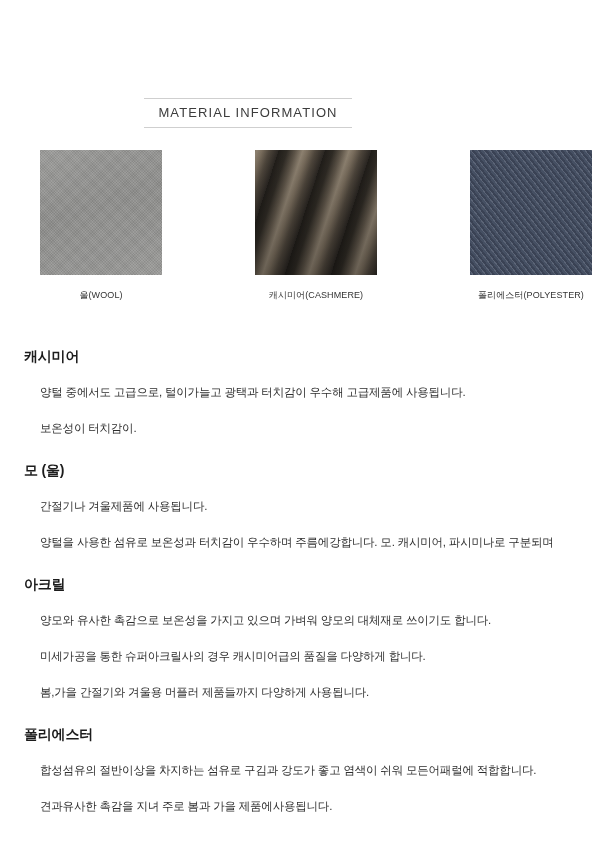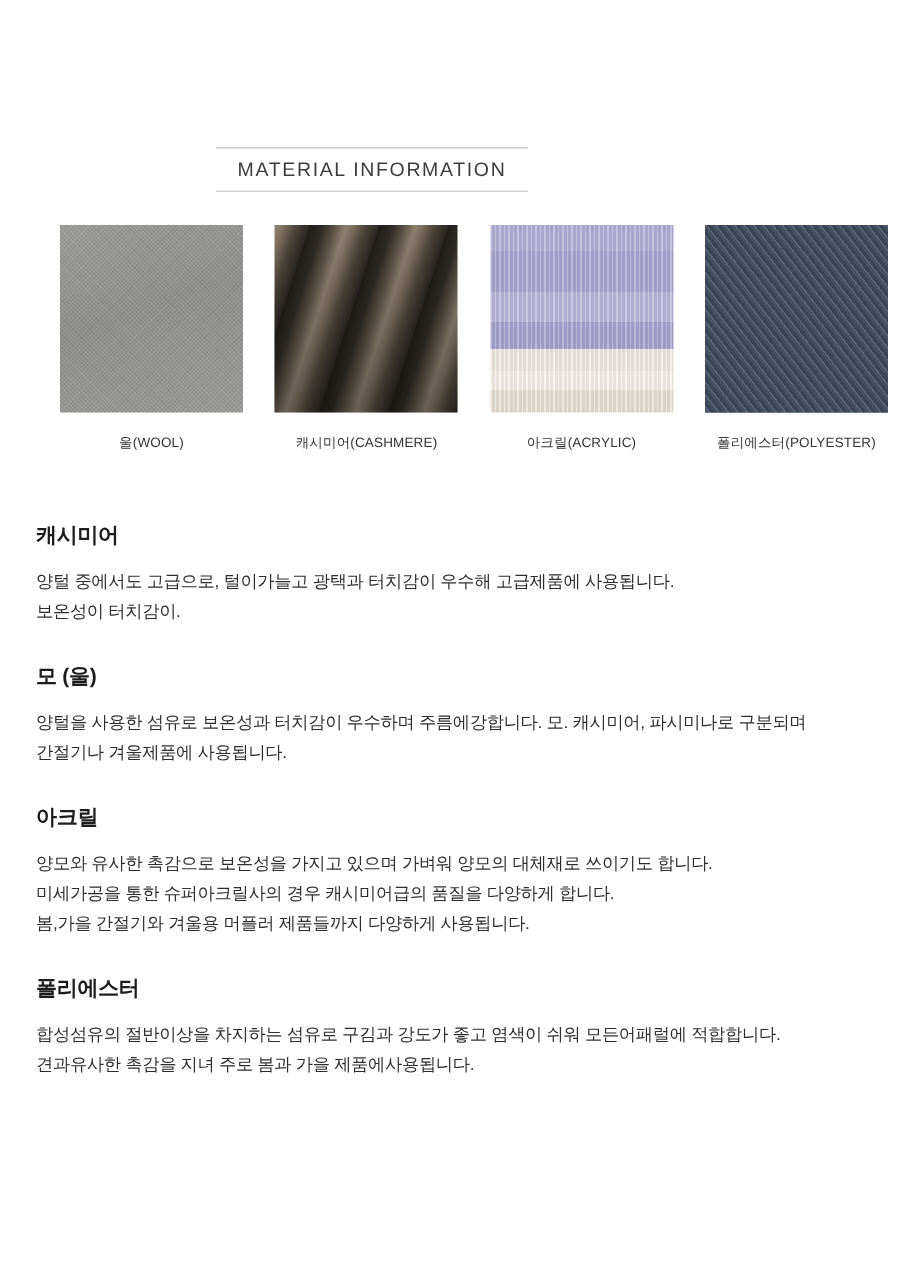--- a/index.html
+++ b/index.html
@@ -140,21 +140,21 @@
     font-size: 14px;
     font-weight: bold;
     color: #1c1c1c;
     margin: 0 0 12px 0;
     letter-spacing: -0.2px;
   }
   .sec-line {
     font-size: 11.5px;
     color: #2d2d2d;
     line-height: 20px;
-    margin: 0;
+    margin: 16px;
     letter-spacing: -0.2px;
   }
 </style>
 </head>
 <body>
 
 <div class="page">
 
   <div class="title-wrap">
     <div class="title">MATERIAL INFORMATION</div>
@@ -165,44 +165,40 @@
     <div class="swatch-cell">
       <div class="swatch-img sw-wool"></div>
       <div class="swatch-label">울(WOOL)</div>
     </div>
 
     <div class="swatch-cell">
       <div class="swatch-img sw-cashmere"></div>
       <div class="swatch-label">캐시미어(CASHMERE)</div>
     </div>
 
-    <div class="swatch-cell">
-      <div class="swatch-img sw-acrylic"></div>
-      <div class="swatch-label">아크릴(ACRYLIC)</div>
-    </div>
 
     <div class="swatch-cell">
       <div class="swatch-img sw-polyester"></div>
       <div class="swatch-label">폴리에스터(POLYESTER)</div>
     </div>
 
   </div>
 
   <div class="content">
 
     <div class="section">
       <h3 class="sec-head">캐시미어</h3>
       <p class="sec-line">양털 중에서도 고급으로, 털이가늘고 광택과 터치감이 우수해 고급제품에 사용됩니다.</p>
       <p class="sec-line">보온성이 터치감이.</p>
     </div>
 
     <div class="section">
       <h3 class="sec-head">모 (울)</h3>
+      <p class="sec-line">간절기나 겨울제품에 사용됩니다.</p>
       <p class="sec-line">양털을 사용한 섬유로 보온성과 터치감이 우수하며 주름에강합니다. 모. 캐시미어, 파시미나로 구분되며</p>
-      <p class="sec-line">간절기나 겨울제품에 사용됩니다.</p>
     </div>
 
     <div class="section">
       <h3 class="sec-head">아크릴</h3>
       <p class="sec-line">양모와 유사한 촉감으로 보온성을 가지고 있으며 가벼워 양모의 대체재로 쓰이기도 합니다.</p>
       <p class="sec-line">미세가공을 통한 슈퍼아크릴사의 경우 캐시미어급의 품질을 다양하게 합니다.</p>
       <p class="sec-line">봄,가을 간절기와 겨울용 머플러 제품들까지 다양하게 사용됩니다.</p>
     </div>
 
     <div class="section">

